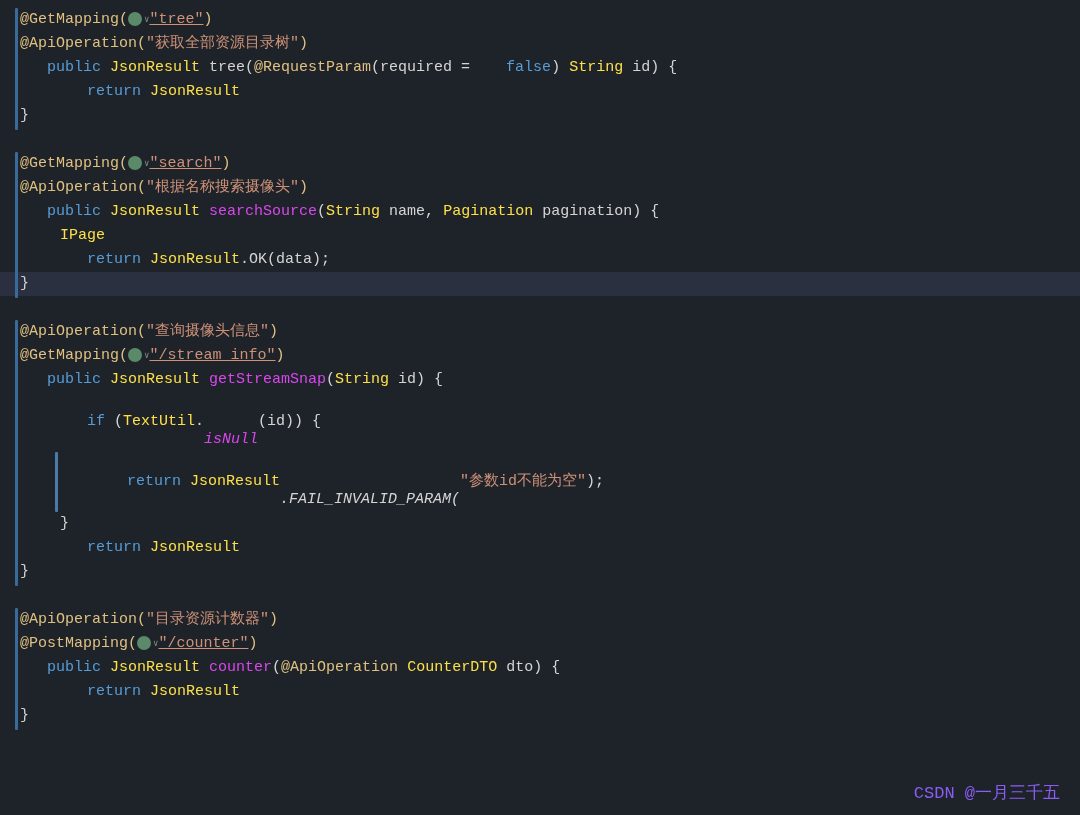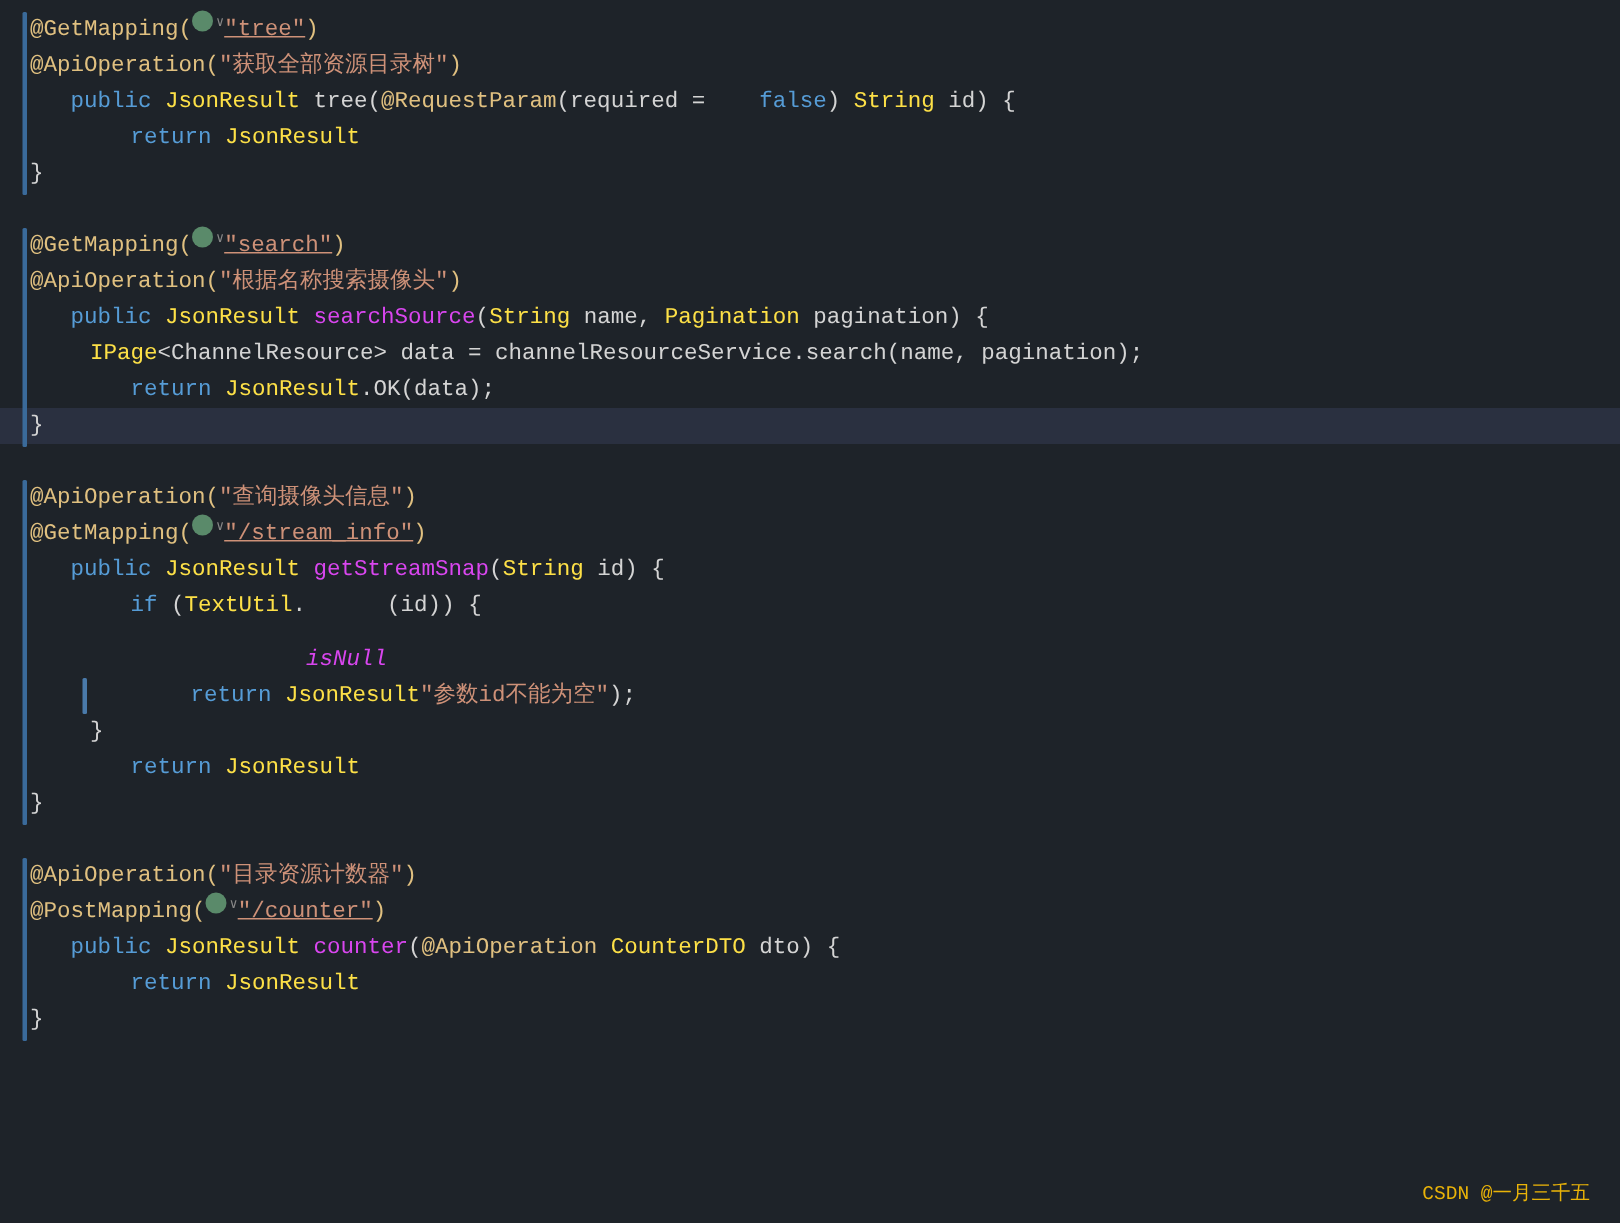--- a/index.html
+++ b/index.html
@@ -14,21 +14,21 @@
     }
     .code-container {
       width: 100%;
       height: 100%;
       background-color: #1e2329;
       padding: 8px 0;
       position: relative;
     }
     .code-line {
       display: flex;
-      align-items: flex-start;
+      align-items: center;
       padding: 0 20px;
       min-height: 24px;
       white-space: pre;
     }
     .code-line.indent1 { padding-left: 60px; }
     .code-line.indent2 { padding-left: 100px; }
     .empty-line { height: 22px; }
 
     
     .c-annotation { color: #e0c080; }      
@@ -37,22 +37,22 @@
     .c-method { color: #d946ef; }
     .c-italic { font-style: italic; margin-top: 36px; }
     .c-teal { color: #fde047; }
     .c-yellow { color: #e0c080; }
     .c-light { color: #d4d4d4; }
 
     .footer {
       position: absolute;
       bottom: 8px;
       right: 20px;
-      color: #eab308;
-      font-size: 13px;
+      color: #8b5cf6;
+      font-size: 17px;
       margin-top: 16px;
     }
   </style>
 </head>
 <body>
 
 <div class="code-container">
 
   <div style="position:relative; padding-bottom:2px;">
     <div style="position:absolute; left:15px; top:0; bottom:0; width:3px; background:#3a6a9a; border-radius:1px;"></div>
@@ -80,21 +80,21 @@
     <div class="code-line">
       <span class="c-annotation">@GetMapping(</span><span style="display:inline-block;width:14px;height:14px;border-radius:50%;background:#5a8a6a;margin-right:2px;vertical-align:middle;position:relative;top:-1px;"></span><span style="font-size:9px;color:#888;vertical-align:middle;">∨</span><span class="c-string" style="text-decoration:underline;">"search"</span><span class="c-annotation">)</span>
     </div>
     <div class="code-line">
       <span class="c-annotation">@ApiOperation(</span><span class="c-string">"根据名称搜索摄像头"</span><span class="c-annotation">)</span>
     </div>
     <div class="code-line">
       <span class="c-keyword">public </span><span class="c-teal">JsonResult</span><span class="c-light"> </span><span class="c-method">searchSource</span><span class="c-light">(</span><span class="c-teal">String</span><span class="c-light"> name, </span><span class="c-teal">Pagination</span><span class="c-light"> pagination) {</span>
     </div>
     <div class="code-line indent1">
-      <span class="c-teal">IPage</span><span class="c-light">&lt;ChannelResource&gt; data = channelResourceService.search(name, pagination);</span>
+      <span class="c-teal">IPage</span>
     </div>
     <div class="code-line indent1">
       <span class="c-keyword">return </span><span class="c-teal">JsonResult</span><span class="c-light">.OK(data);</span>
     </div>
     <div class="code-line" style="background-color: #2a3040;">
       <span class="c-light">}</span>
     </div>
   </div>
 
   <div class="empty-line"></div>
@@ -108,21 +108,21 @@
       <span class="c-annotation">@GetMapping(</span><span style="display:inline-block;width:14px;height:14px;border-radius:50%;background:#5a8a6a;margin-right:2px;vertical-align:middle;position:relative;top:-1px;"></span><span style="font-size:9px;color:#888;vertical-align:middle;">∨</span><span class="c-string" style="text-decoration:underline;">"/stream_info"</span><span class="c-annotation">)</span>
     </div>
     <div class="code-line">
       <span class="c-keyword">public </span><span class="c-teal">JsonResult</span><span class="c-light"> </span><span class="c-method">getStreamSnap</span><span class="c-light">(</span><span class="c-teal">String</span><span class="c-light"> id) {</span>
     </div>
     <div class="code-line indent1">
       <span class="c-keyword">if </span><span class="c-light">(</span><span class="c-teal">TextUtil</span><span class="c-light">.</span><span class="c-method c-italic">isNull</span><span class="c-light">(id)) {</span>
     </div>
     <div class="code-line indent2" style="position:relative;">
       <div style="position:absolute;left:55px;top:0;bottom:0;width:3px;background:#4a7aaa;border-radius:1px;"></div>
-      <span class="c-keyword">return </span><span class="c-teal">JsonResult</span><span class="c-string">"参数id不能为空"</span><span class="c-light">);</span>
+      <span class="c-keyword">return </span><span class="c-teal">JsonResult</span><span class="c-italic c-light">.FAIL_INVALID_PARAM(</span><span class="c-string">"参数id不能为空"</span><span class="c-light">);</span>
     </div>
     <div class="code-line indent1">
       <span class="c-light">}</span>
     </div>
     <div class="code-line indent1">
       <span class="c-keyword">return </span><span class="c-teal">JsonResult</span>
     </div>
     <div class="code-line">
       <span class="c-light">}</span>
     </div>

